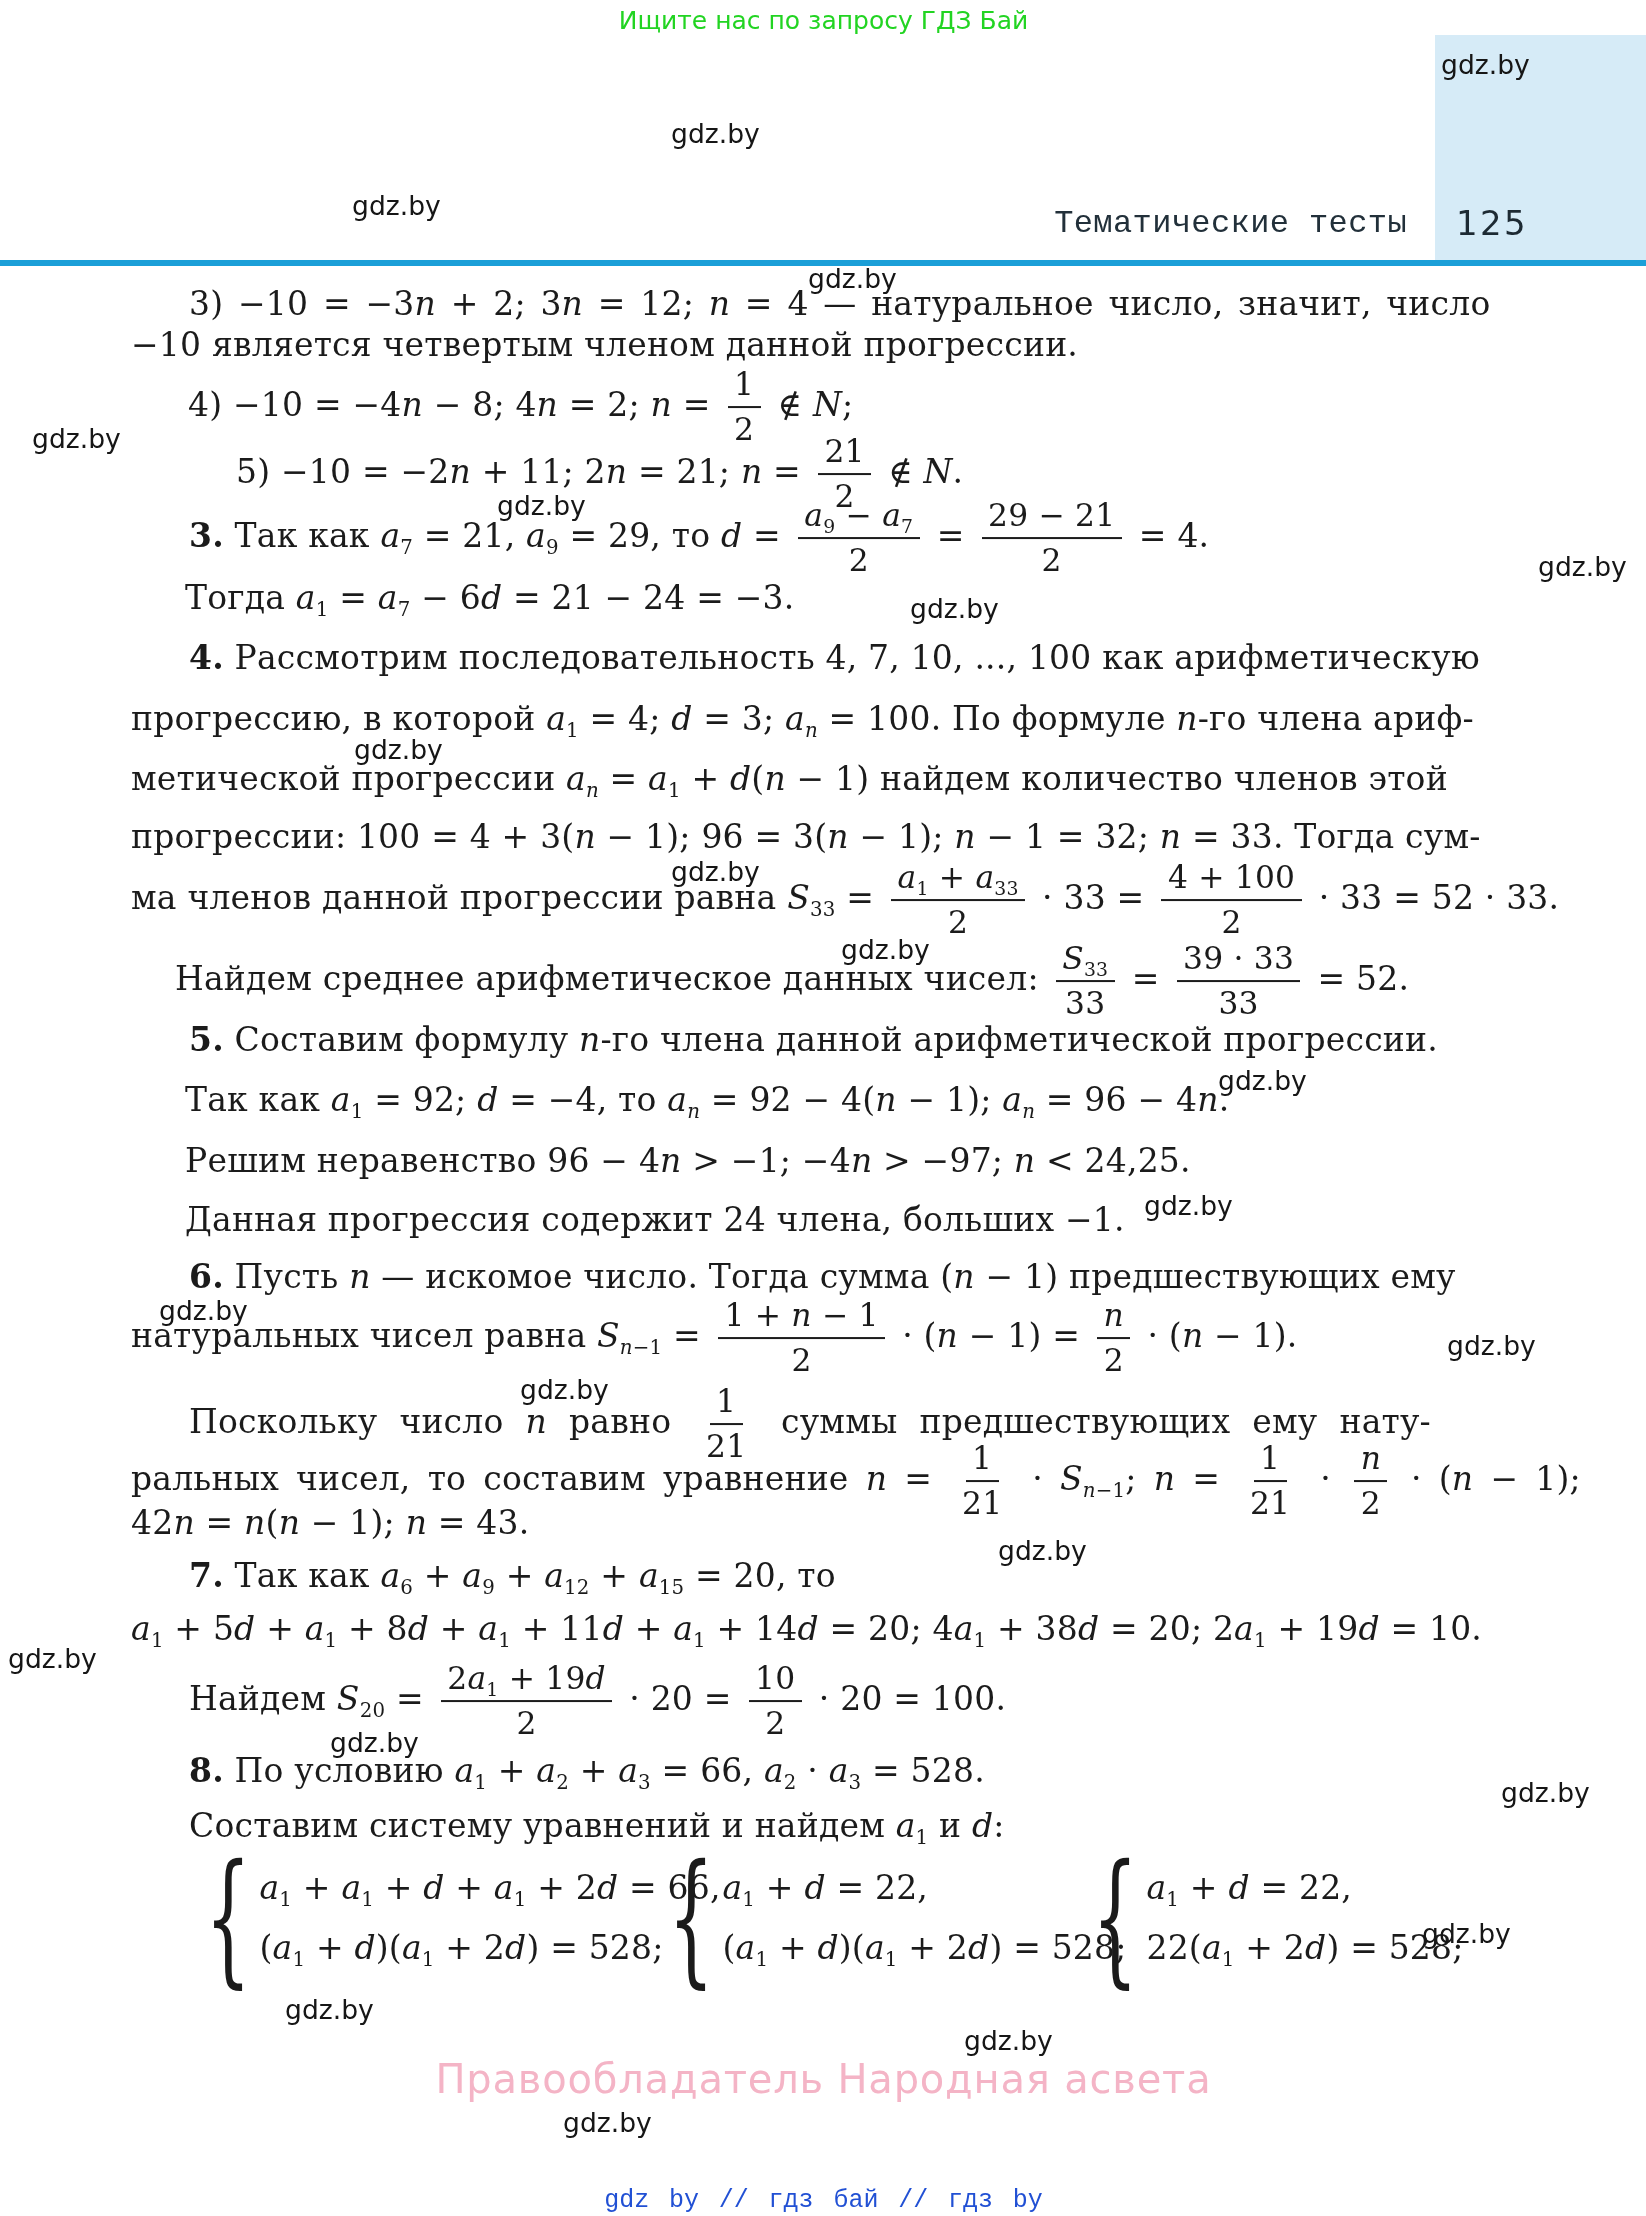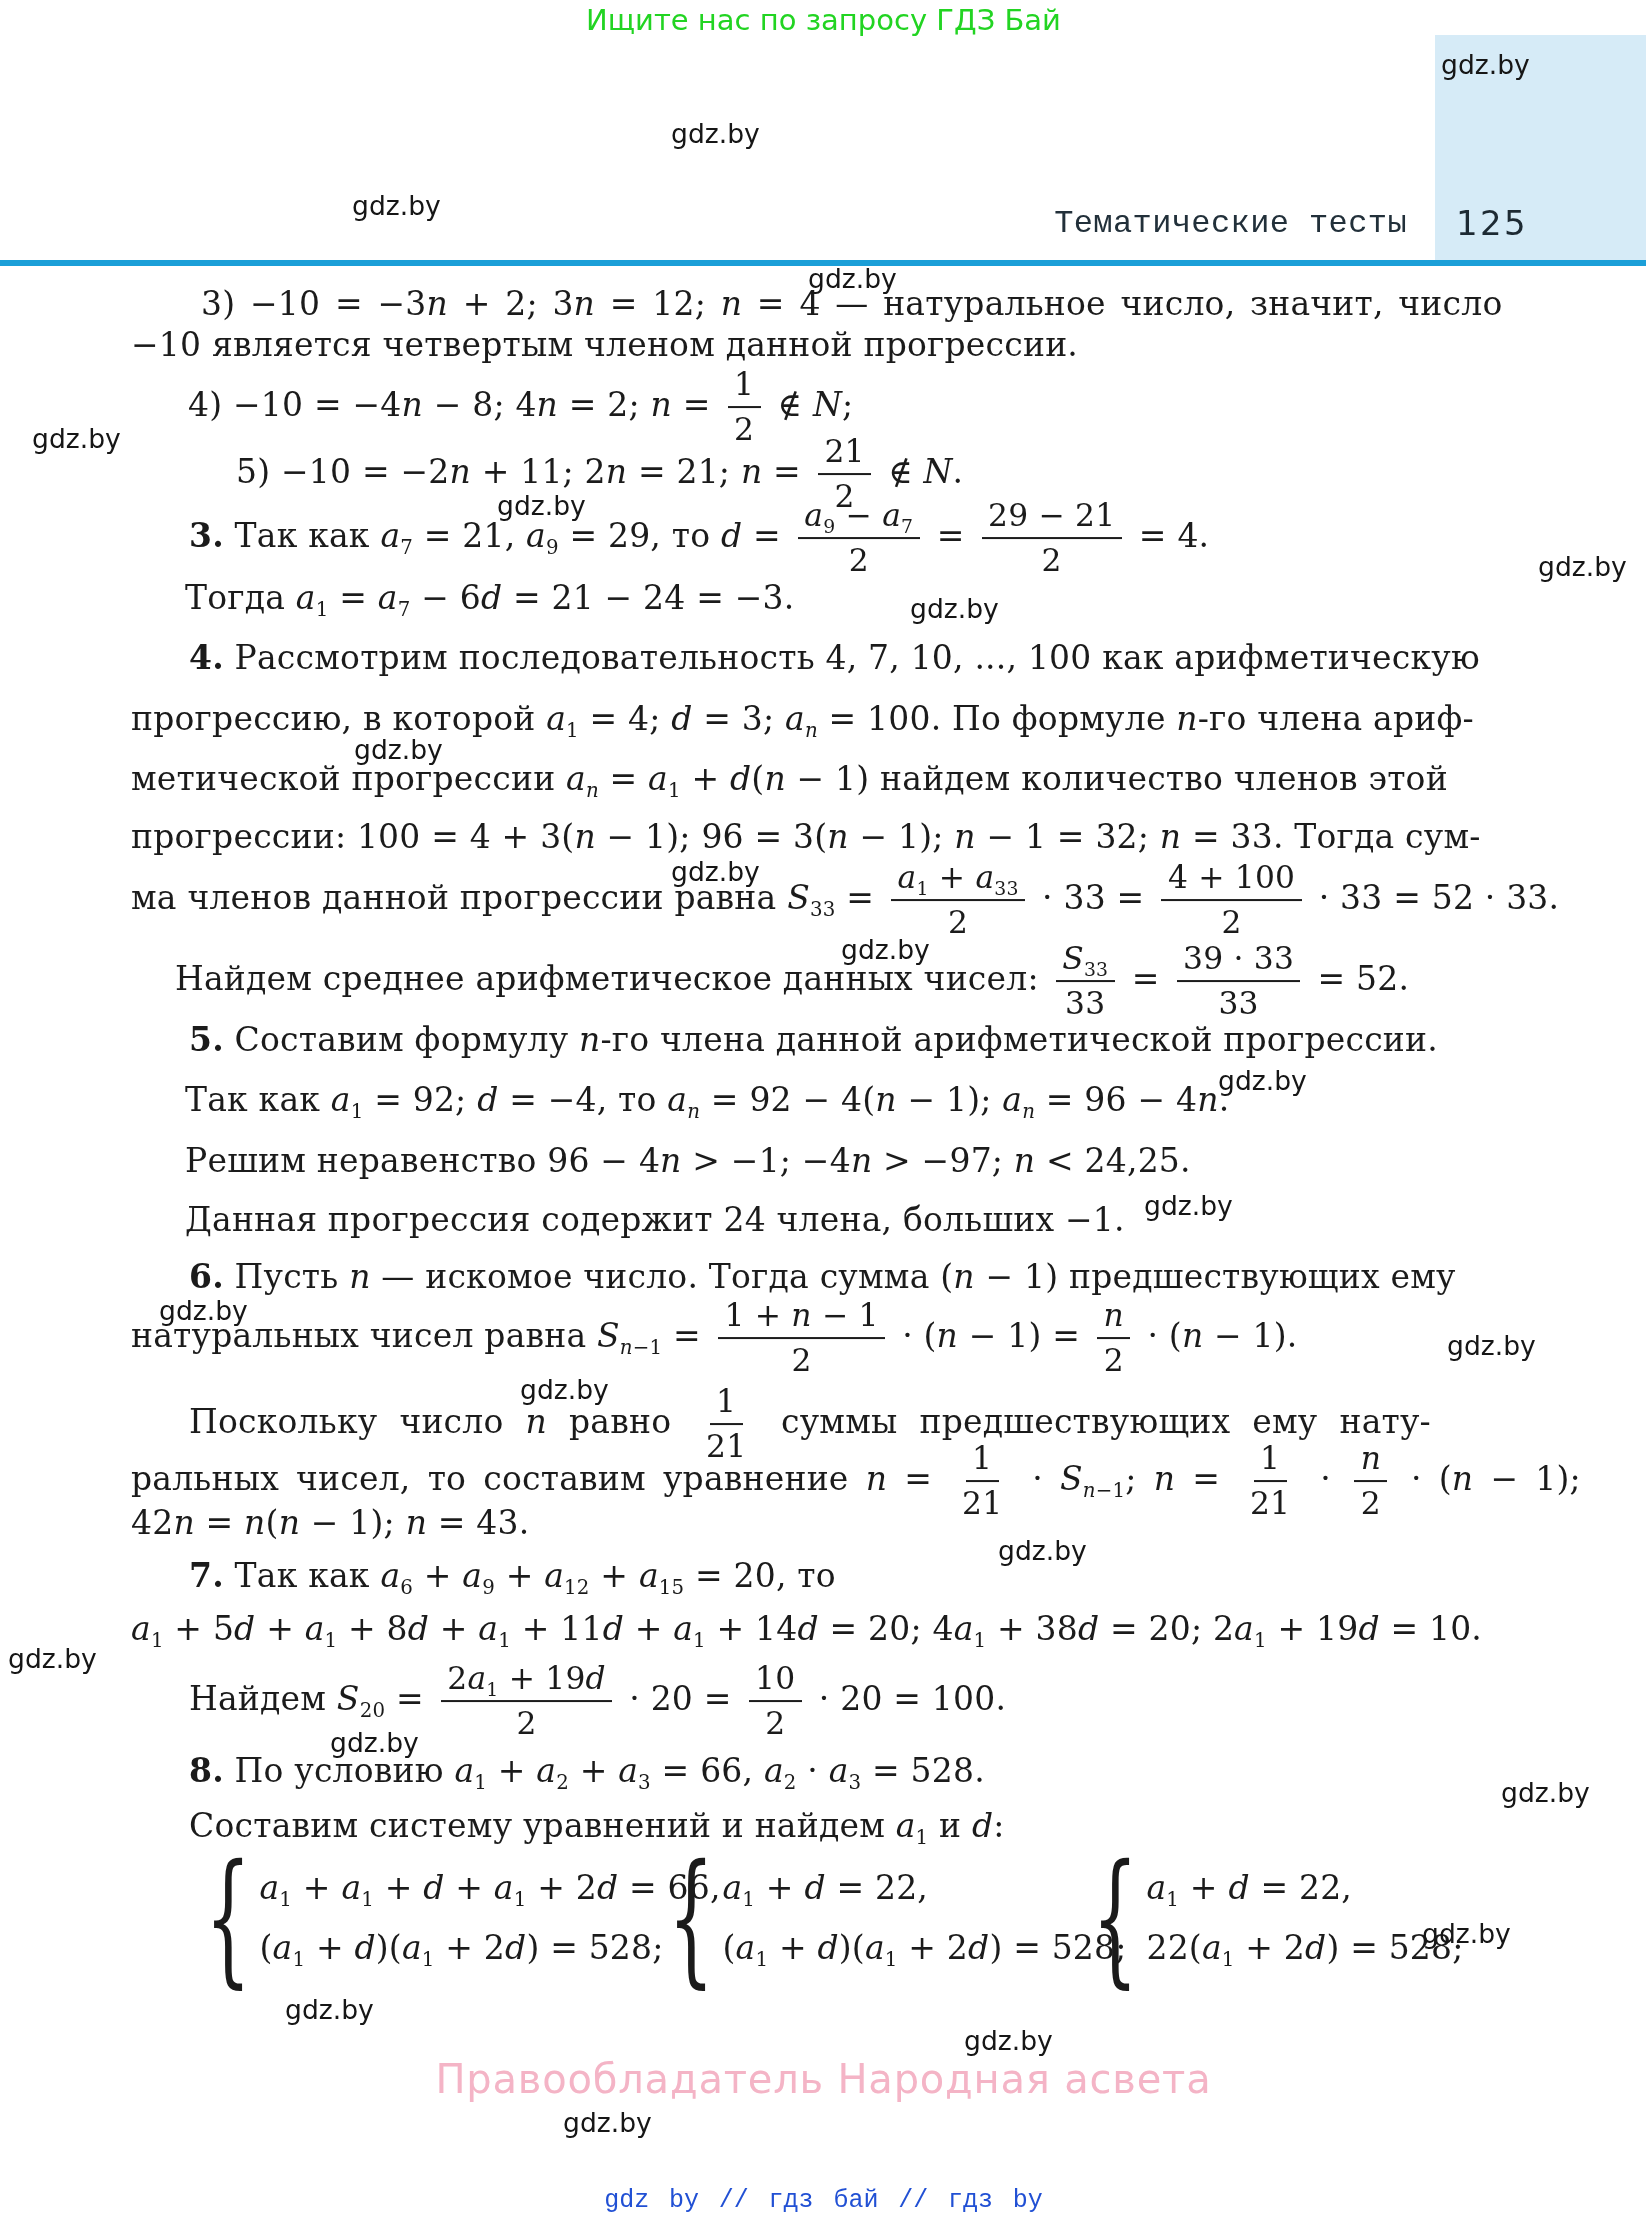--- a/index.html
+++ b/index.html
@@ -9,21 +9,21 @@
     background:#ffffff;
     overflow:hidden;
     font-family:"DejaVu Serif","Liberation Serif",serif;
     color:#1b1b1b;
   }
   
   .banner{
     position:absolute;top:20px;left:0;width:100%;
     text-align:center;
     font-family:"DejaVu Sans","Liberation Sans",sans-serif;
-    font-size:29px;color:#22d422;
+    font-size:25px;color:#22d422;
     transform:translateY(-50%);
     white-space:nowrap;
   }
   
   .page-tab{
     position:absolute;left:1435px;top:35px;width:211px;height:225px;
     background:#d6ebf7;
   }
   .header-rule{
     position:absolute;left:0;top:260px;width:1647px;height:5.6px;
@@ -90,21 +90,21 @@
 <body>
 
 <div class="banner">Ищите нас по запросу ГДЗ Бай</div>
 
 <div class="page-tab"></div>
 <div class="header-title">Тематические тесты</div>
 <div class="page-number">125</div>
 <div class="header-rule"></div>
 
 <div id="content">
-    <div class="line" style="left: 189px; top: 304px; word-spacing: 4px; margin-left: 12px;">3)  −10 = −3<i>n</i> + 2; 3<i>n</i> = 12; <i>n</i> = 4  —  натуральное число,  значит,  число</div>
+    <div class="line" style="left: 189px; top: 304px; word-spacing: 4px;">3)  −10 = −3<i>n</i> + 2; 3<i>n</i> = 12; <i>n</i> = 4  —  натуральное число,  значит,  число</div>
     <div class="line" style="left: 131px; top: 345px;">−10 является четвертым членом данной прогрессии.</div>
     <div class="line" style="left: 188px; top: 407px;">4)  −10 = −4<i>n</i> − 8; 4<i>n</i> = 2; <i>n</i> = <span class="frac">
         <span class="num">1</span>
         <span class="den">2</span>
       </span> ∉ <i>N</i>;</div>
     <div class="line" style="left: 188px; top: 474px; margin-left: 48px;">5)  −10 = −2<i>n</i> + 11; 2<i>n</i> = 21; <i>n</i> = <span class="frac">
         <span class="num">21</span>
         <span class="den">2</span>
       </span> ∉ <i>N</i>.</div>
     <div class="line" style="left: 189px; top: 538px;"><b>3.</b> Так как  <i>a</i><sub>7</sub> = 21, <i>a</i><sub>9</sub> = 29,  то  <i>d</i> = <span class="frac">

